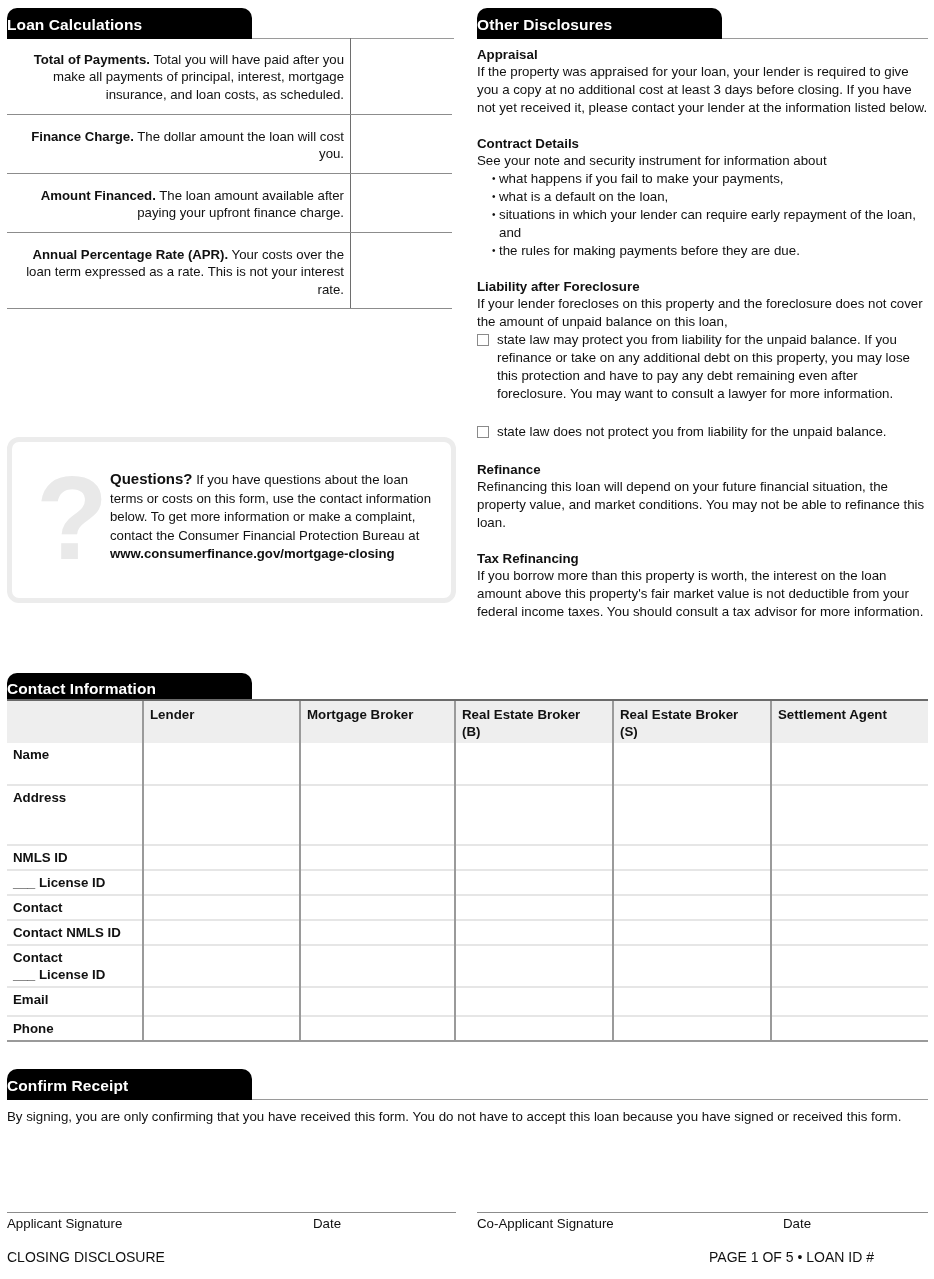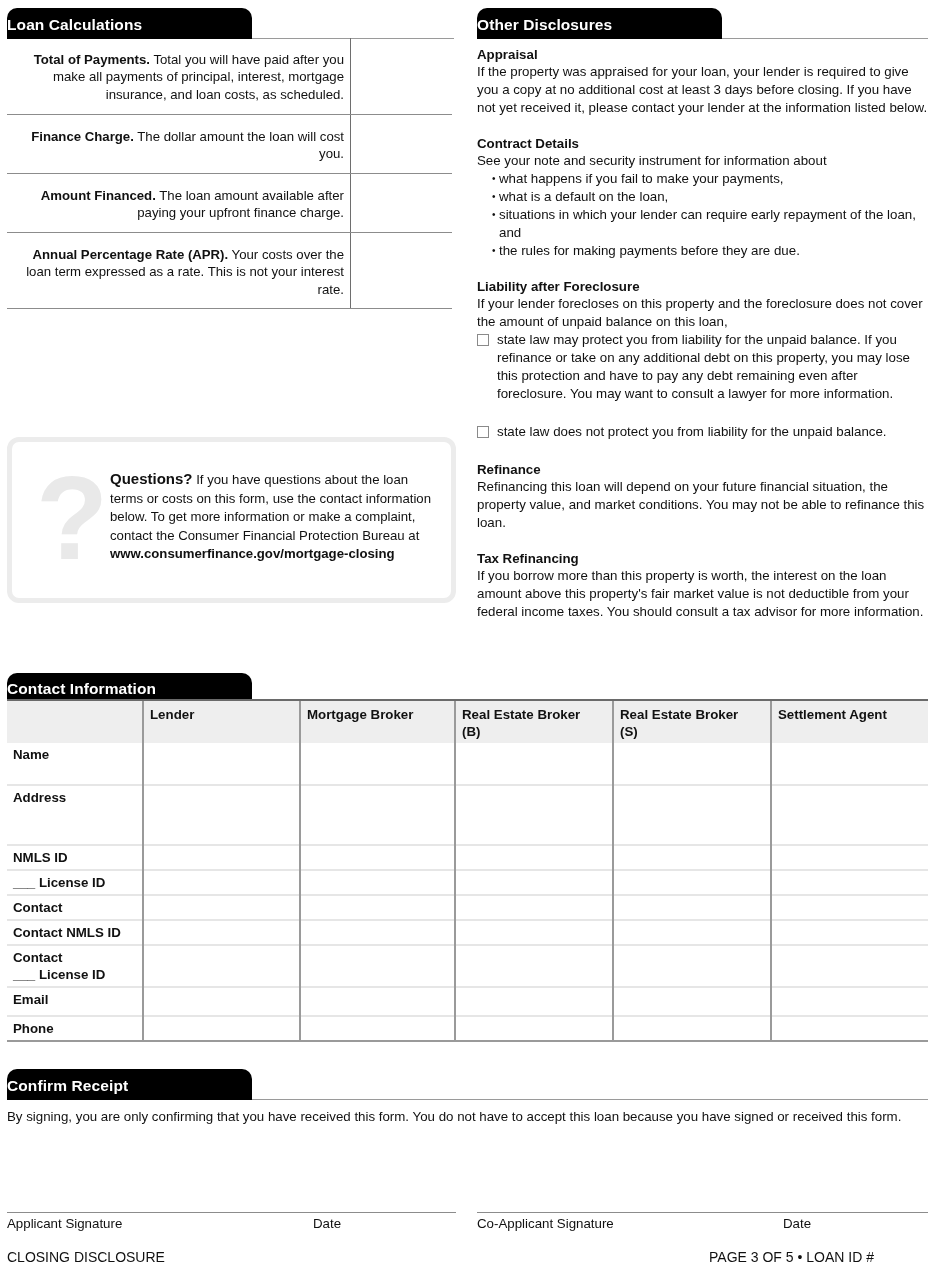--- a/index.html
+++ b/index.html
@@ -334,13 +334,13 @@
 
 <div class="sig-line" style="left:7px; width:449px;"></div>
 <div class="sig-label" style="left:7px;">Applicant Signature</div>
 <div class="sig-label" style="left:313px;">Date</div>
 
 <div class="sig-line" style="left:477px; width:451px;"></div>
 <div class="sig-label" style="left:477px;">Co-Applicant Signature</div>
 <div class="sig-label" style="left:783px;">Date</div>
 
 <div class="footer" style="left:7px;">CLOSING DISCLOSURE</div>
-<div class="footer" style="left:709px;">PAGE 3 OF 5 • LOAN ID #</div>
+<div class="footer" style="left:709px;">PAGE 1 OF 5 • LOAN ID #</div>
 
 </body></html>

